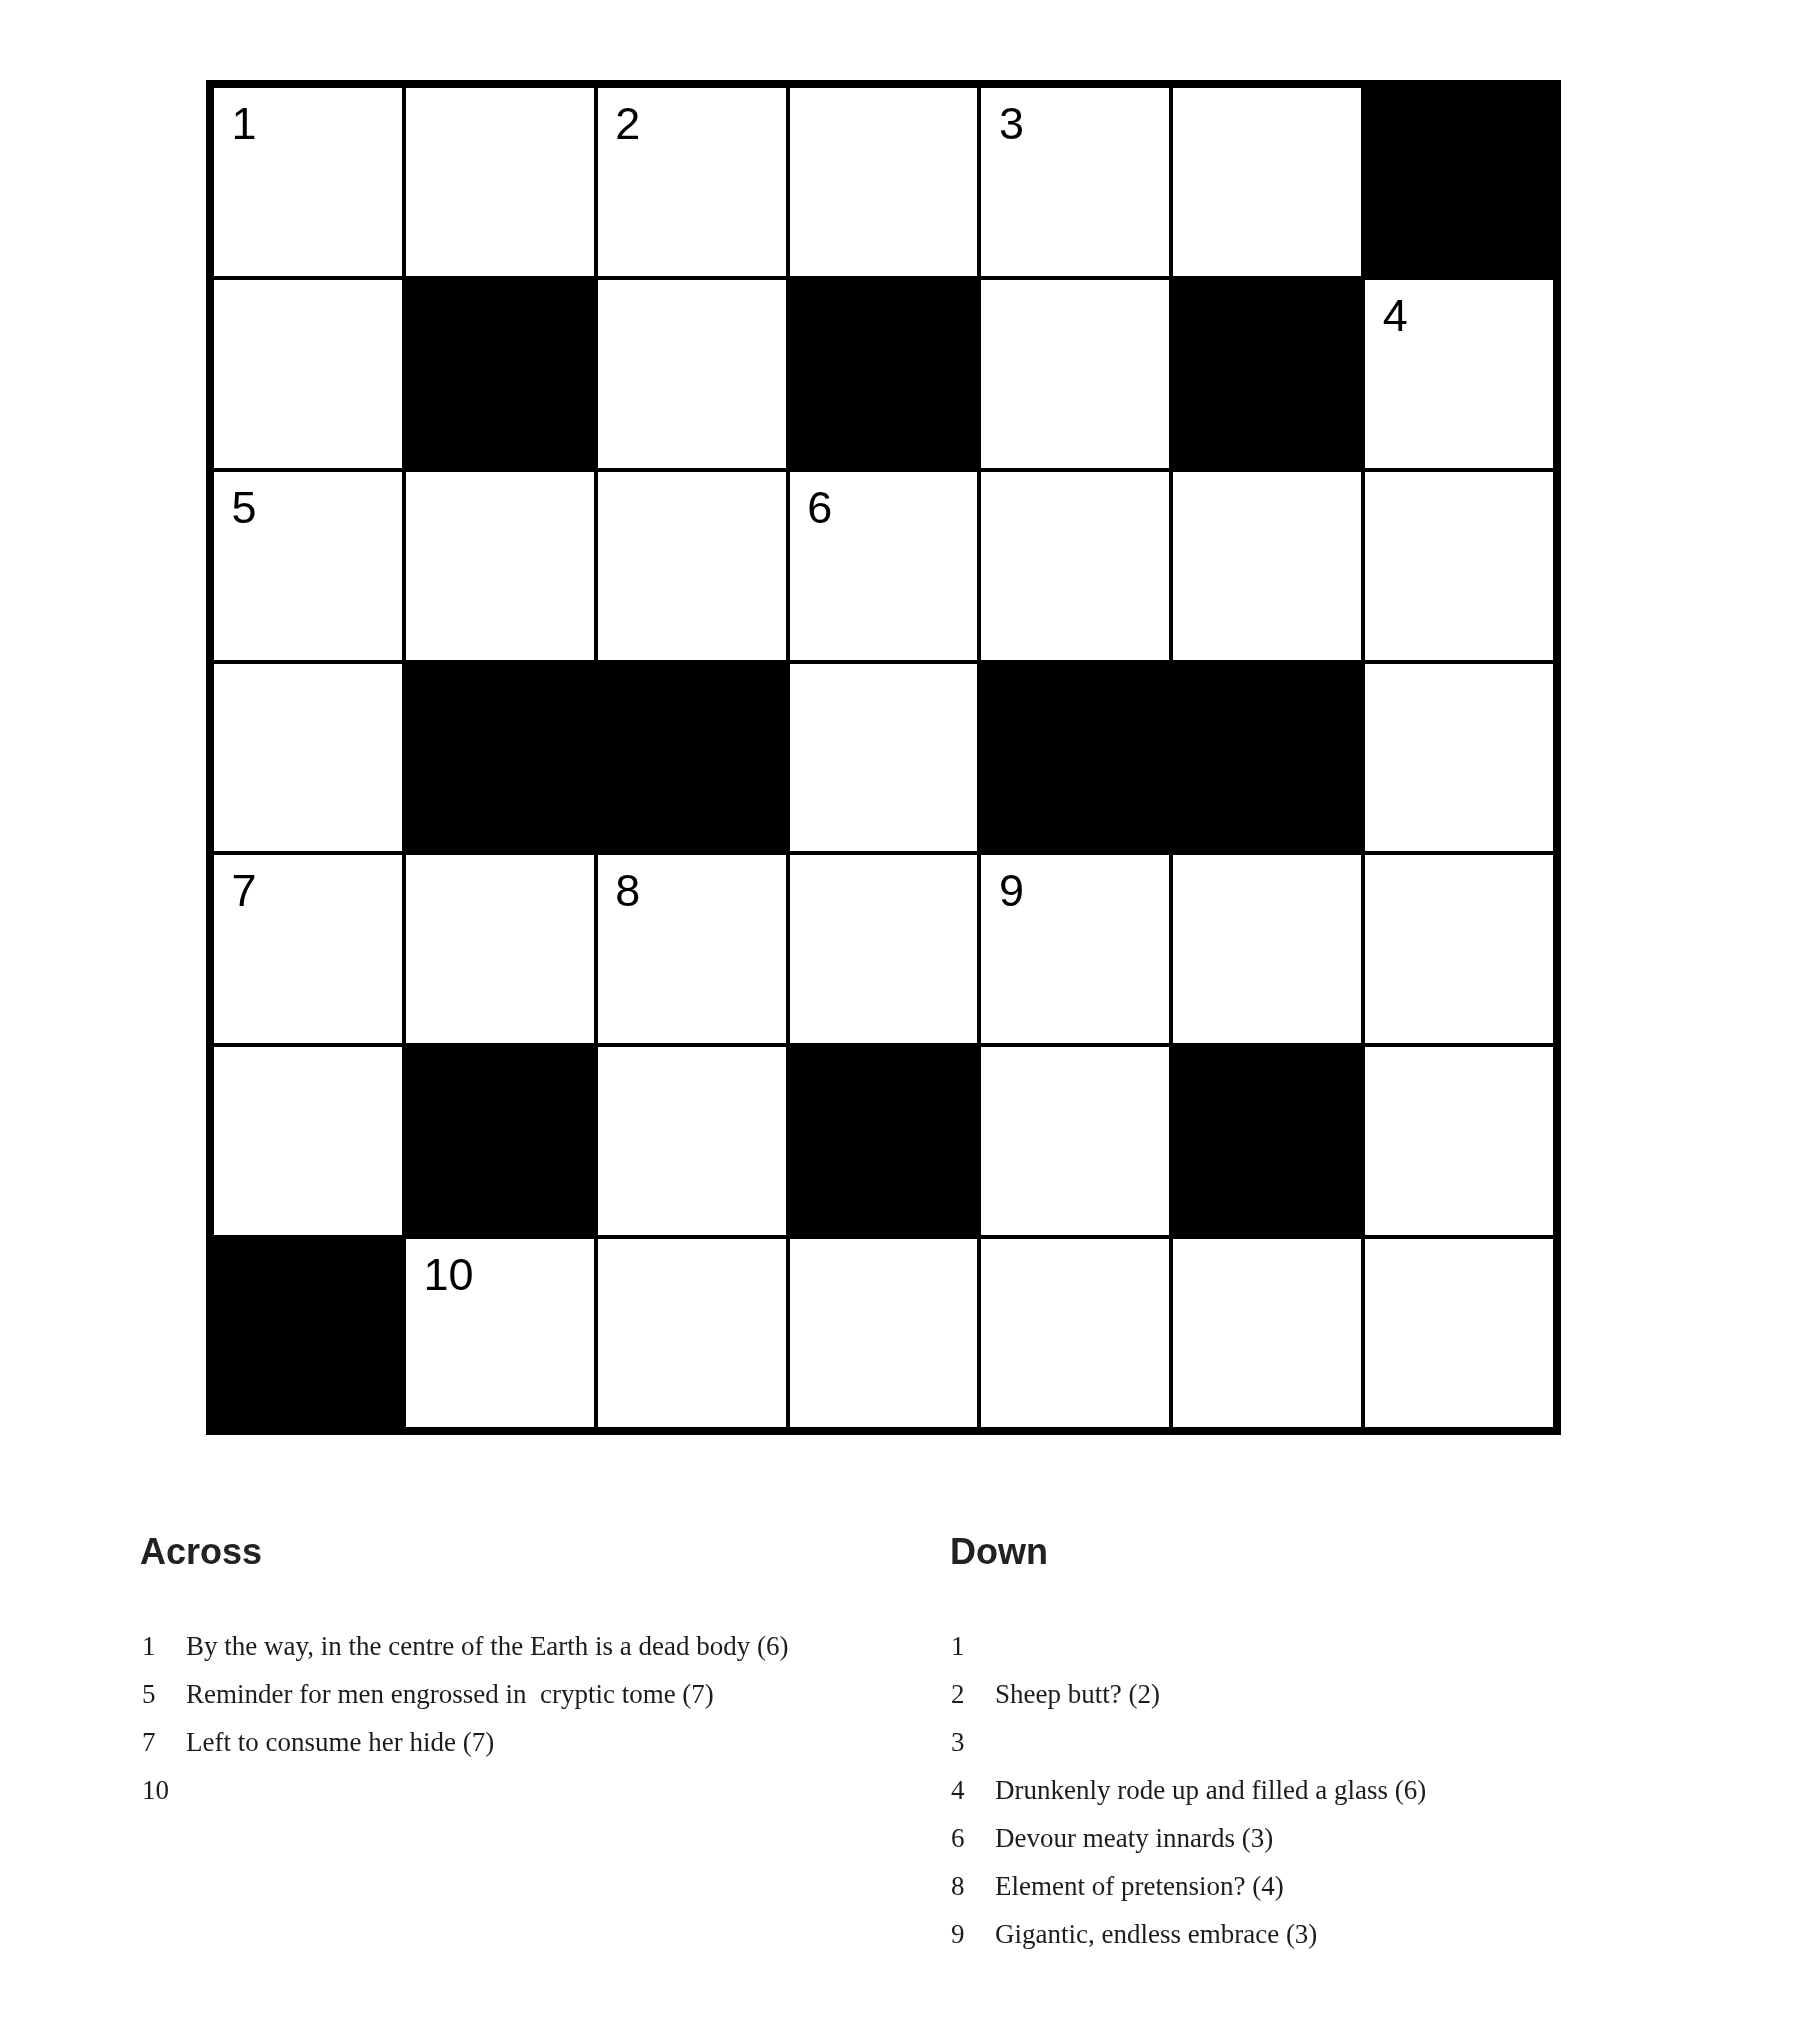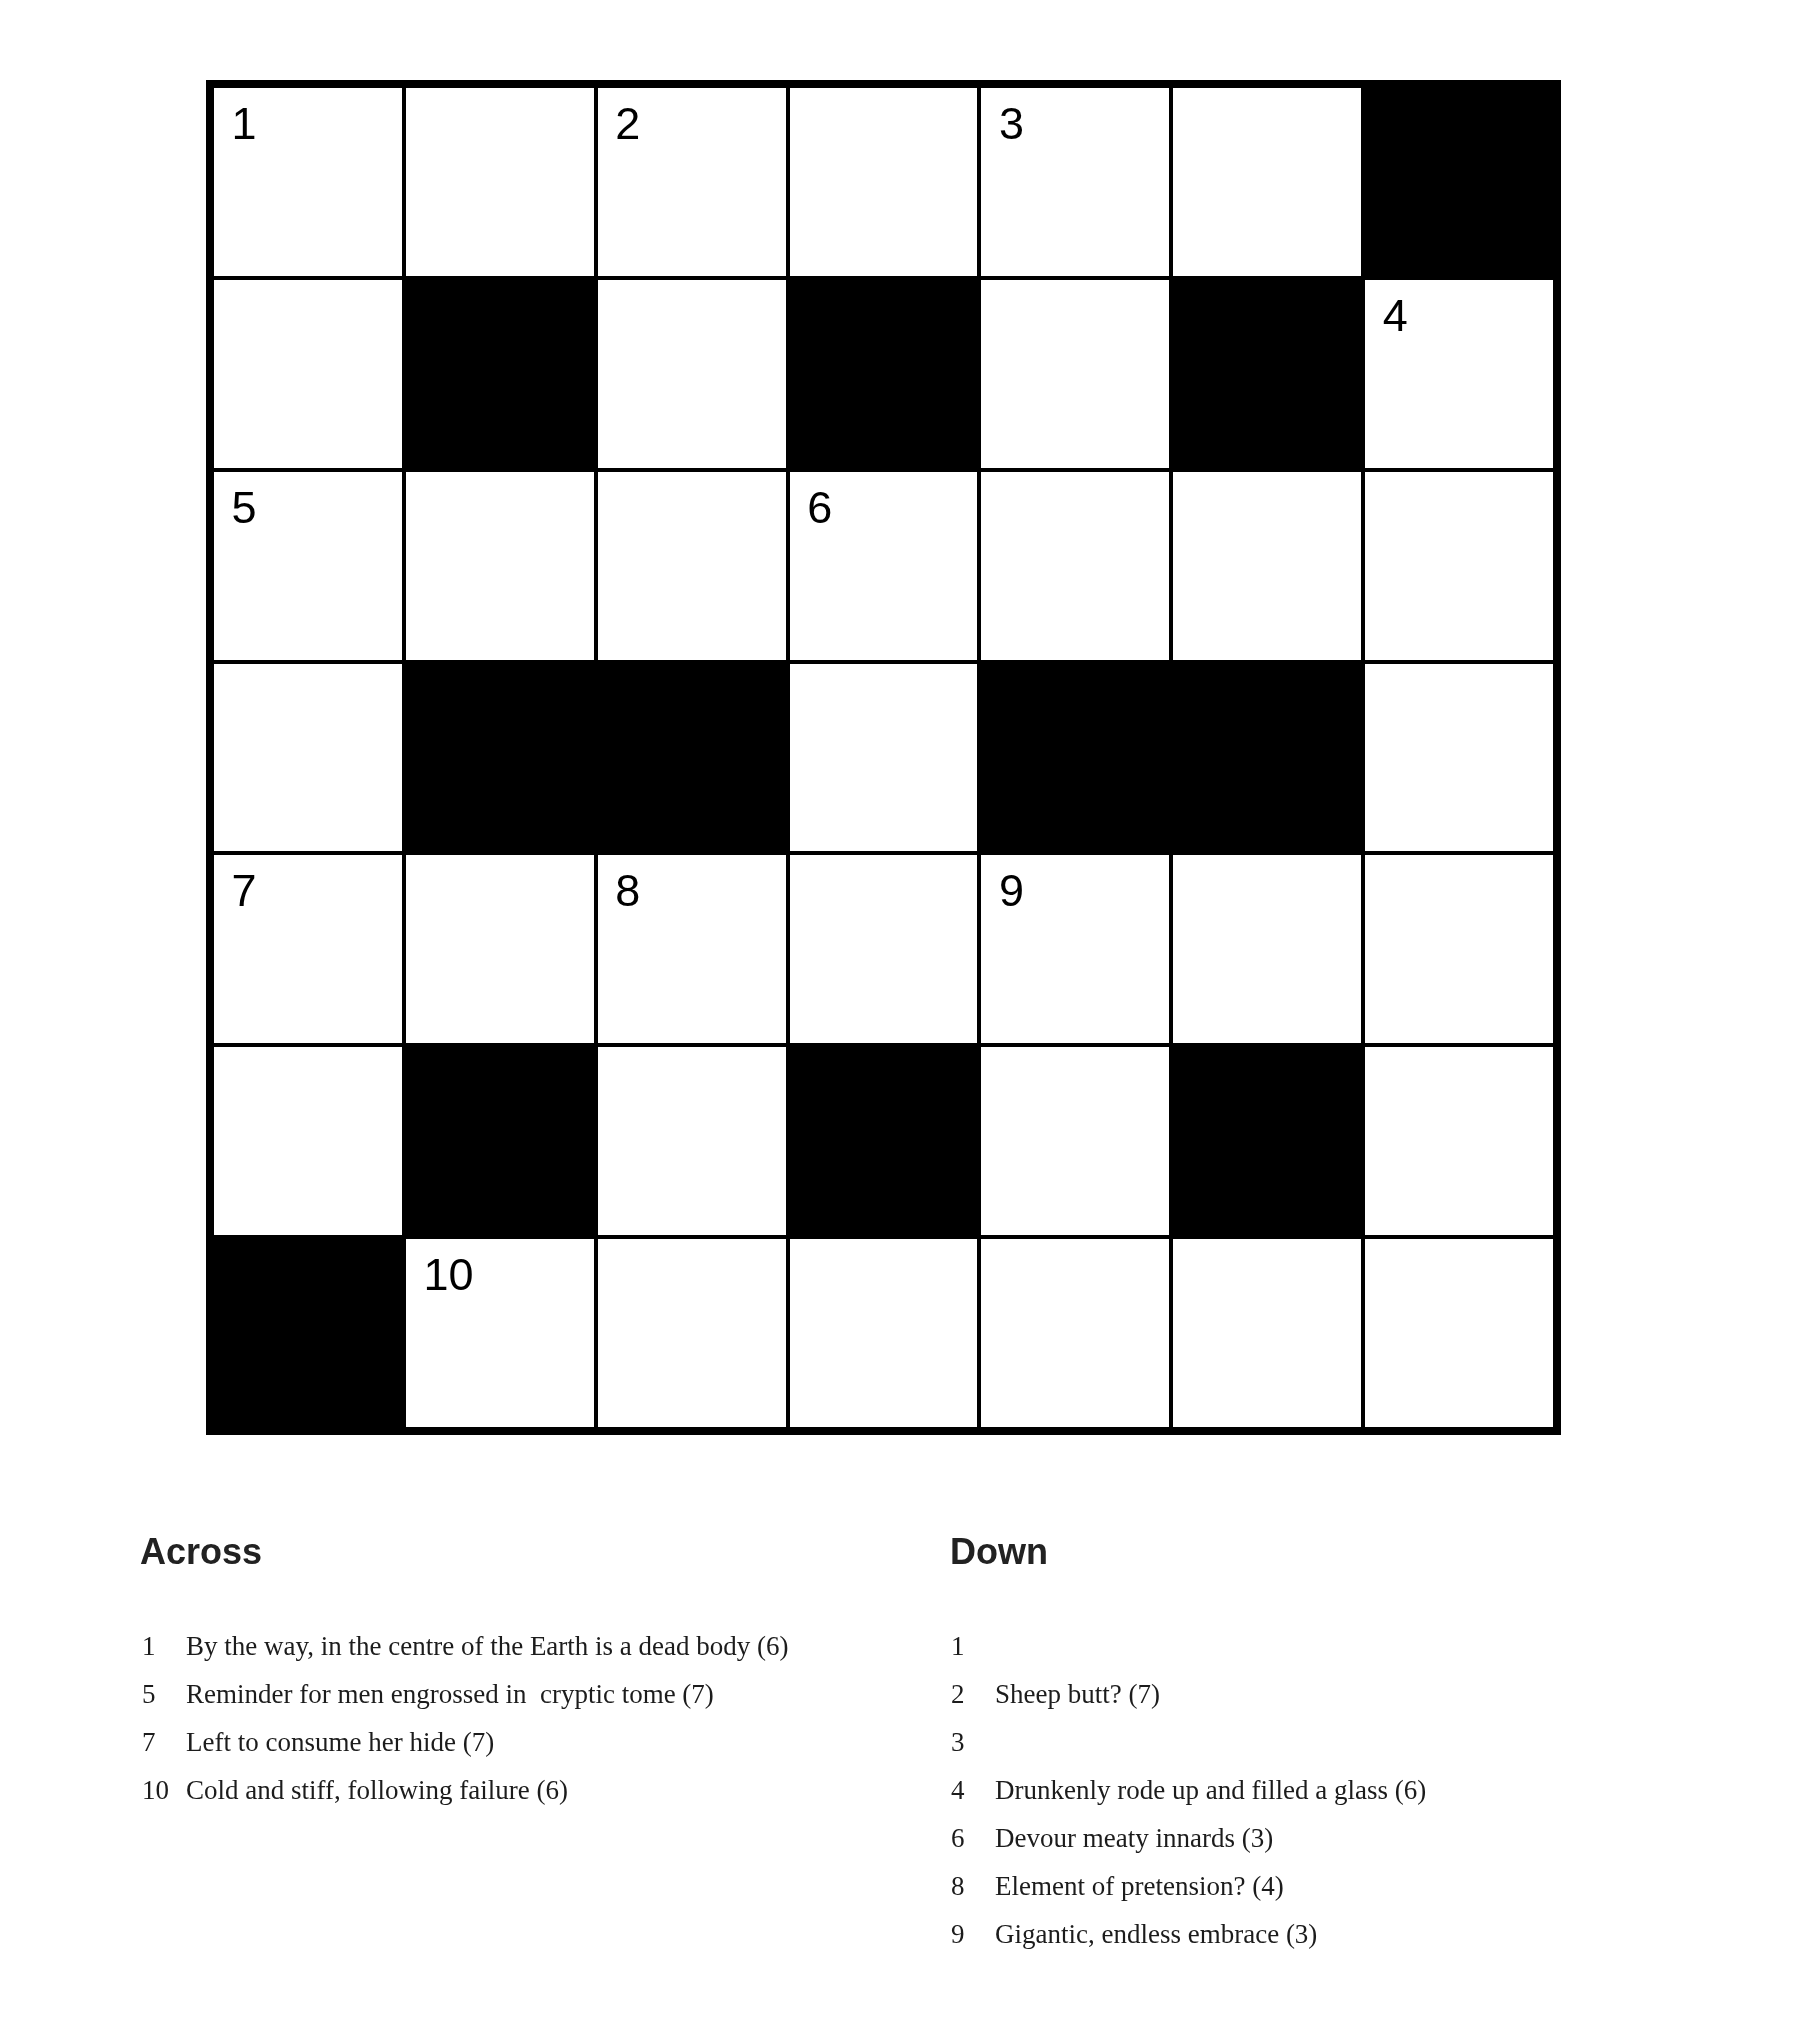--- a/index.html
+++ b/index.html
@@ -171,33 +171,32 @@
       <div class="clue-row">
         <span class="clue-num">5</span>
         <span class="clue-text">Reminder for men engrossed in  cryptic tome (7)</span>
       </div>
       <div class="clue-row">
         <span class="clue-num">7</span>
         <span class="clue-text">Left to consume her hide (7)</span>
       </div>
       <div class="clue-row">
         <span class="clue-num">10</span>
-        <span class="clue-text">Cold and stiff, following failure (6)</span>
       </div>
     </div>
 
   <h2 class="clue-heading down">Down</h2>
 
   <div class="clue-list down" id="down-list">
       <div class="clue-row">
         <span class="clue-num">1</span>
       </div>
       <div class="clue-row">
         <span class="clue-num">2</span>
-        <span class="clue-text">Sheep butt? (7)</span>
+        <span class="clue-text">Sheep butt? (2)</span>
       </div>
       <div class="clue-row">
         <span class="clue-num">3</span>
       </div>
       <div class="clue-row">
         <span class="clue-num">4</span>
         <span class="clue-text">Drunkenly rode up and filled a glass (6)</span>
       </div>
       <div class="clue-row">
         <span class="clue-num">6</span>

